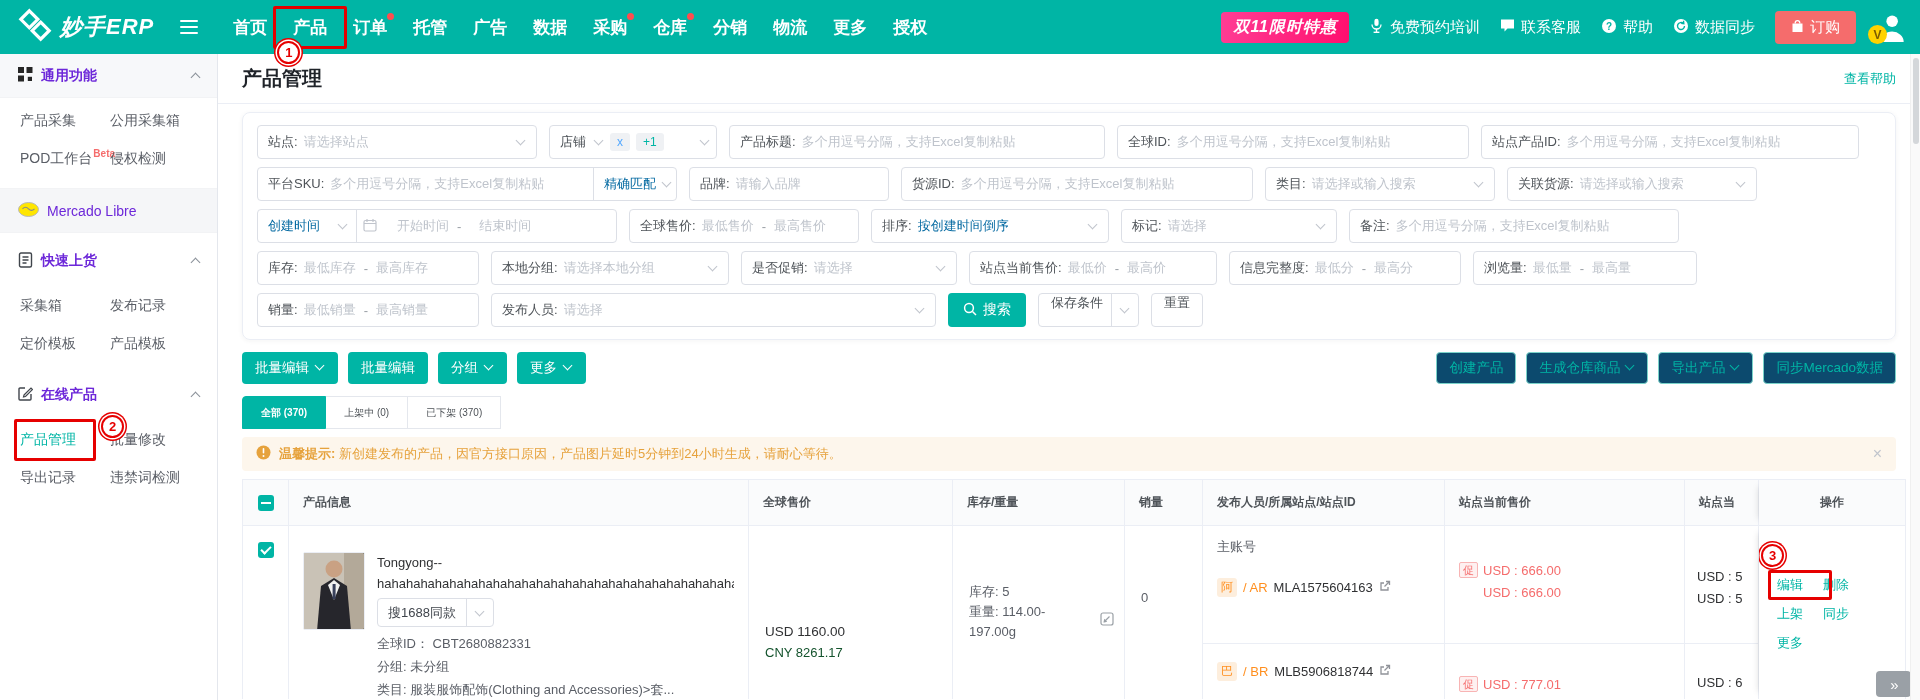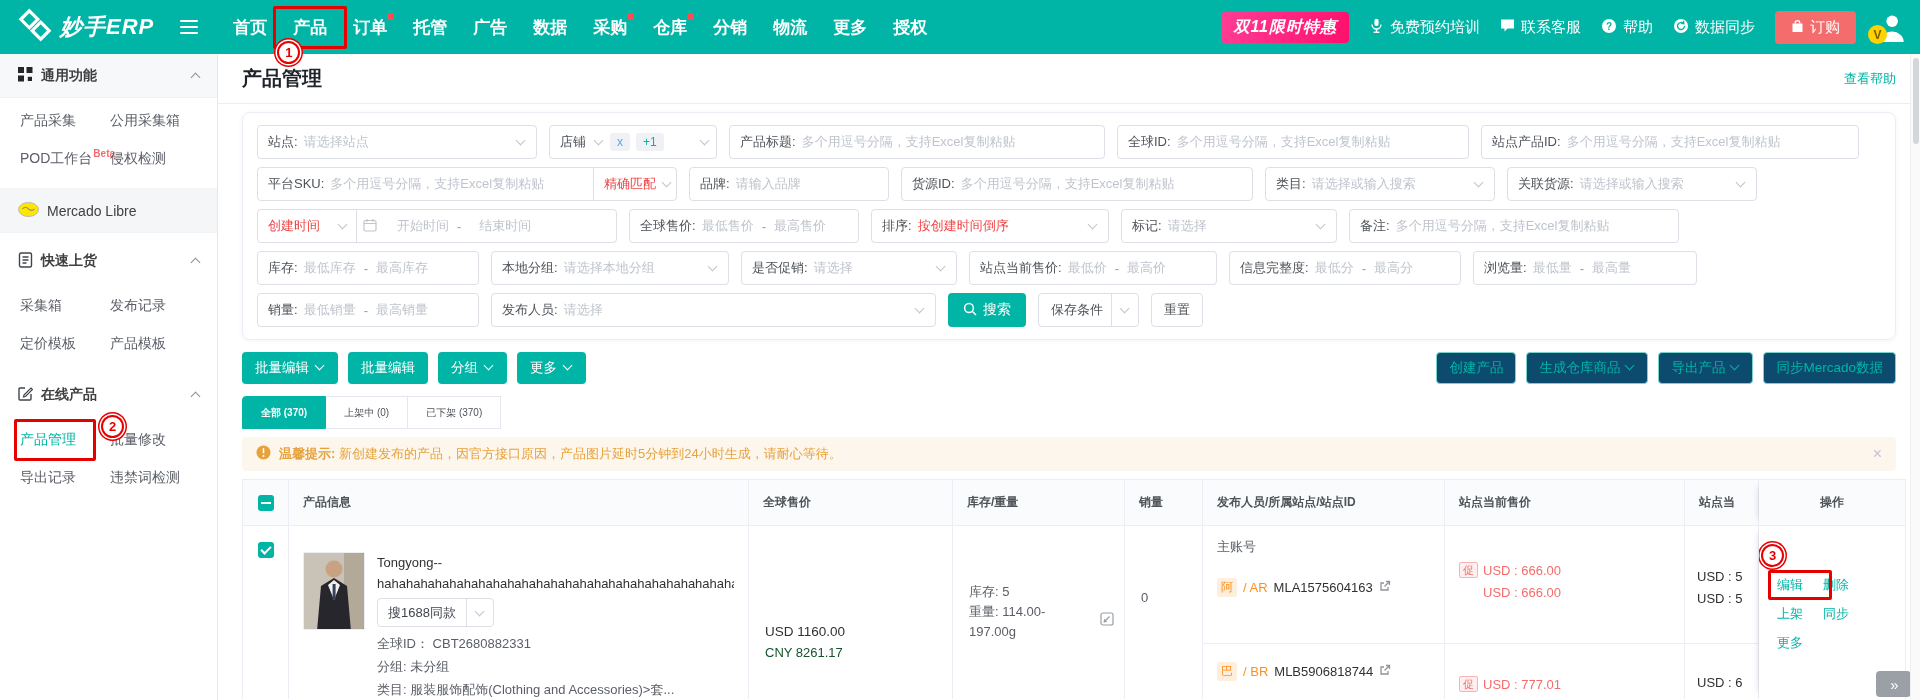--- a/index.html
+++ b/index.html
@@ -27,48 +27,48 @@
   .avatar { position:relative; width:30px; height:30px; }
   .v-badge { position:absolute; left:-8px; bottom:-2px; width:19px; height:19px; background:#ffd200; color:#7a5b00; border-radius:50%; font-size:12px; font-weight:800; display:flex; align-items:center; justify-content:center; }
 
   
   .anno-box { position:absolute; border:3px solid #e60000; border-radius:2px; pointer-events:none; z-index:60; }
   .anno-num { position:absolute; z-index:61; width:23px; height:23px; border:2px solid #e60000; border-radius:50%; background:#fff; color:#e60000; font-size:13px; font-weight:700; display:flex; align-items:center; justify-content:center; box-shadow:0 0 0 1.5px #fff, 0 0 0 3px #e60000; }
 
   
   .shell { display:flex; height:646px; }
   .sidebar { width:218px; background:#fff; border-right:1px solid #e4e7ed; flex:0 0 auto; font-size:14px; }
-  .sec-head { height:44px; display:flex; align-items:center; gap:8px; padding:0 16px 0 18px; color:#404040; font-weight:700; background:#f7f8fa; border-bottom:1px solid #f2f3f5; }
+  .sec-head { height:44px; display:flex; align-items:center; gap:8px; padding:0 16px 0 18px; color:#6d28d9; font-weight:700; background:#f7f8fa; border-bottom:1px solid #f2f3f5; }
   .sec-head.plain { background:#fff; border-bottom:none; font-weight:700; }
   .sec-head .chev { margin-left:auto; }
   .side-grid { display:grid; grid-template-columns:104px 1fr; padding:4px 0 10px 0; }
   .side-item { height:38px; display:flex; align-items:center; padding-left:20px; color:#5a5e66; cursor:pointer; white-space:nowrap; }
   .side-item.c2 { padding-left:6px; }
   .beta { color:#f56c6c; font-size:10px; font-weight:700; margin:-12px 0 0 1px; }
   .side-div { border-top:1px solid #f2f3f5; }
   .active-item { color:#00b5a5; position:relative; }
 
   .content { flex:1; background:#fff; overflow:hidden; position:relative; }
   .titlebar { height:50px; display:flex; align-items:center; padding:0 24px; border-bottom:1px solid #ebeef5; }
   .page-title { font-size:20px; font-weight:700; color:#1f2329; }
   .help-link { margin-left:auto; color:#00b5a5; font-size:13px; cursor:pointer; }
 
   
   .filter-card { margin:8px 24px 0; border:1px solid #ebeef5; border-radius:8px; box-shadow:0 1px 5px rgba(31,35,41,.05); padding:12px 14px 10px; }
   .frow { display:flex; gap:12px; margin-bottom:8px; }
   .fld { height:34px; border:1px solid #dcdfe6; border-radius:4px; background:#fff; display:flex; align-items:center; gap:6px; padding:0 10px; font-size:13px; flex:0 0 auto; overflow:hidden; cursor:text; }
   .lbl { color:#4e5358; white-space:nowrap; }
   .ph { color:#bfc4cc; white-space:nowrap; overflow:hidden; }
-  .val { color:#ef4444; white-space:nowrap; }
+  .val { color:#0369a1; white-space:nowrap; }
   .fld .chev { margin-left:auto; }
   .dash { color:#9aa0a6; padding:0 2px; }
   .seg { align-self:stretch; display:flex; align-items:center; gap:6px; border-left:1px solid #dcdfe6; margin-left:auto; padding:0 4px 0 10px; }
   .tag { background:#eff1f4; border-radius:3px; padding:2px 7px; font-size:12px; }
   .btn-search { height:34px; background:#00b5a5; color:#fff; border-radius:4px; display:flex; align-items:center; gap:6px; padding:0 15px; font-size:14px; cursor:pointer; flex:0 0 auto; }
-  .btn-plain { height:34px; border:1px solid #dcdfe6; border-radius:4px; display:flex; align-items:center; gap:8px; padding:0 12px; font-size:13px; color:#4e5358; cursor:pointer; flex:0 0 auto; background:#fff; }
+  .btn-plain { height:34px; border:1px solid #dcdfe6; border-radius:4px; display:flex; gap:8px; padding:0 12px; font-size:13px; color:#4e5358; cursor:pointer; flex:0 0 auto; background:#fff; }
 
   
   .toolbar { margin:12px 24px 0; display:flex; gap:10px; align-items:center; }
   .btn-teal { height:32px; background:#00b5a5; color:#fff; border-radius:4px; display:flex; align-items:center; gap:6px; padding:0 13px; font-size:13.5px; cursor:pointer; }
   .toolbar-right { margin-left:auto; display:flex; gap:10px; }
   .btn-ghost { height:32px; border:1px solid #79d3ca; color:#00b5a5; background:#0c4a6e; border-radius:4px; display:flex; align-items:center; gap:5px; padding:0 12px; font-size:13.5px; cursor:pointer; }
   .tabs { margin:12px 24px 0; display:flex; }
   .tab { height:33px; padding:0 18px; display:flex; align-items:center; background:#fff; border:1px solid #e4e7ed; border-left:none; color:#4e5358; font-size:10px; cursor:pointer; white-space:nowrap; }
   .tab:first-child { border-left:1px solid #e4e7ed; border-radius:4px 0 0 0; }
   .tab.active { background:#00b5a5; border-color:#00b5a5; color:#fff; font-weight:700; }

